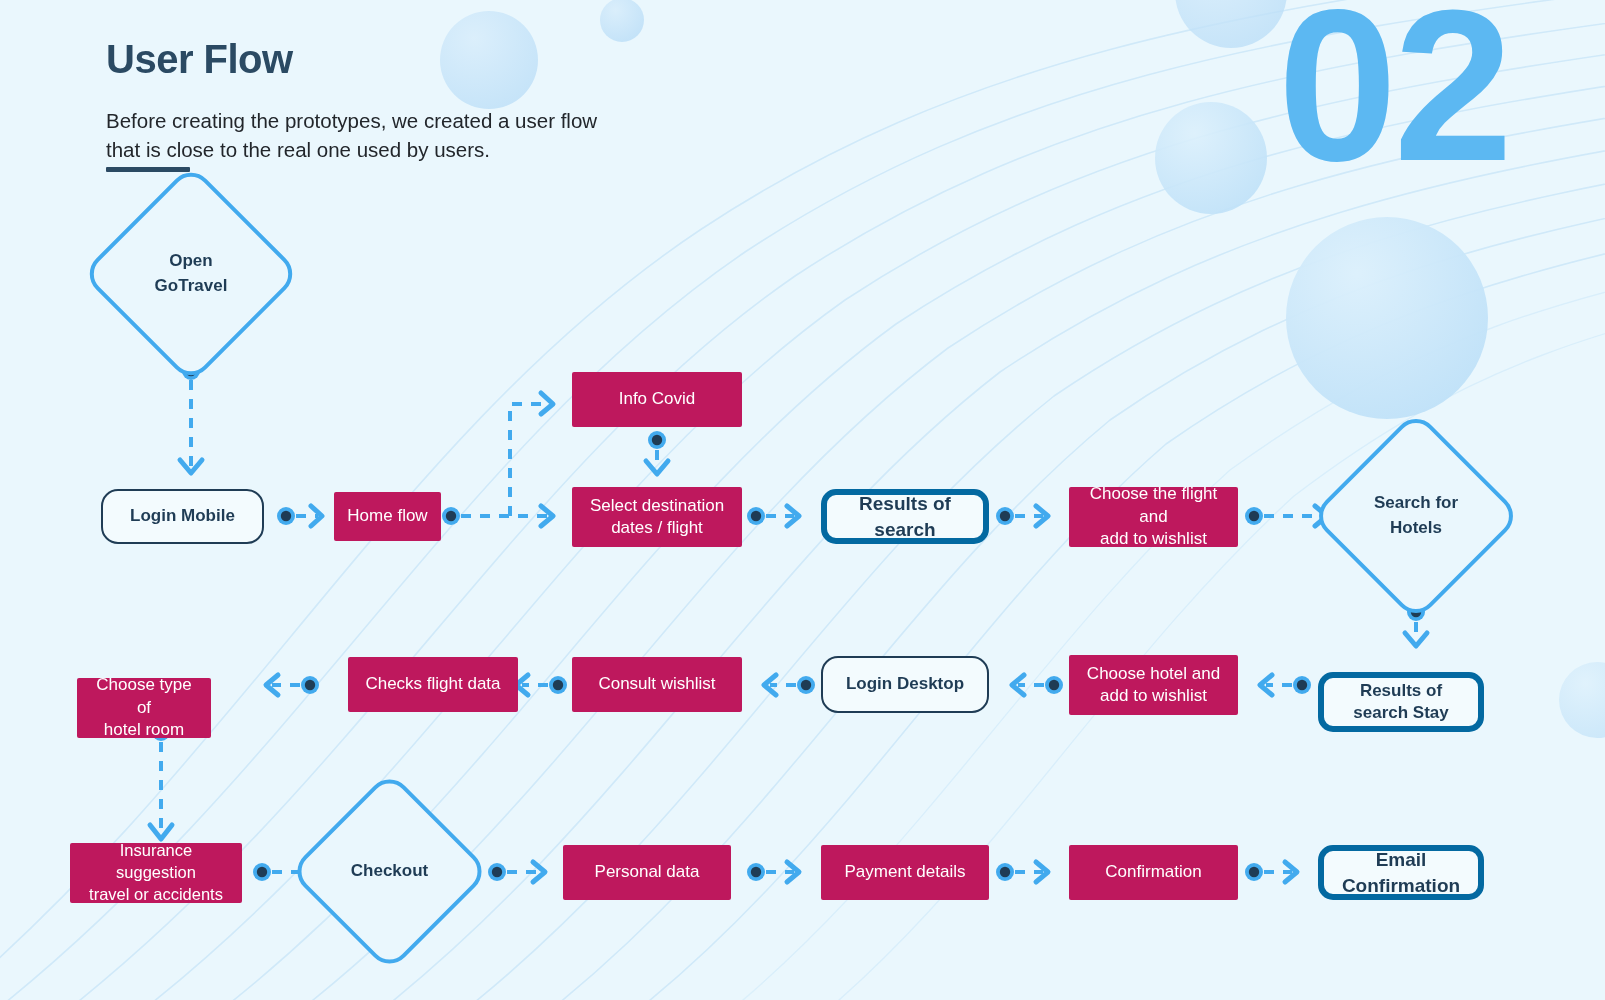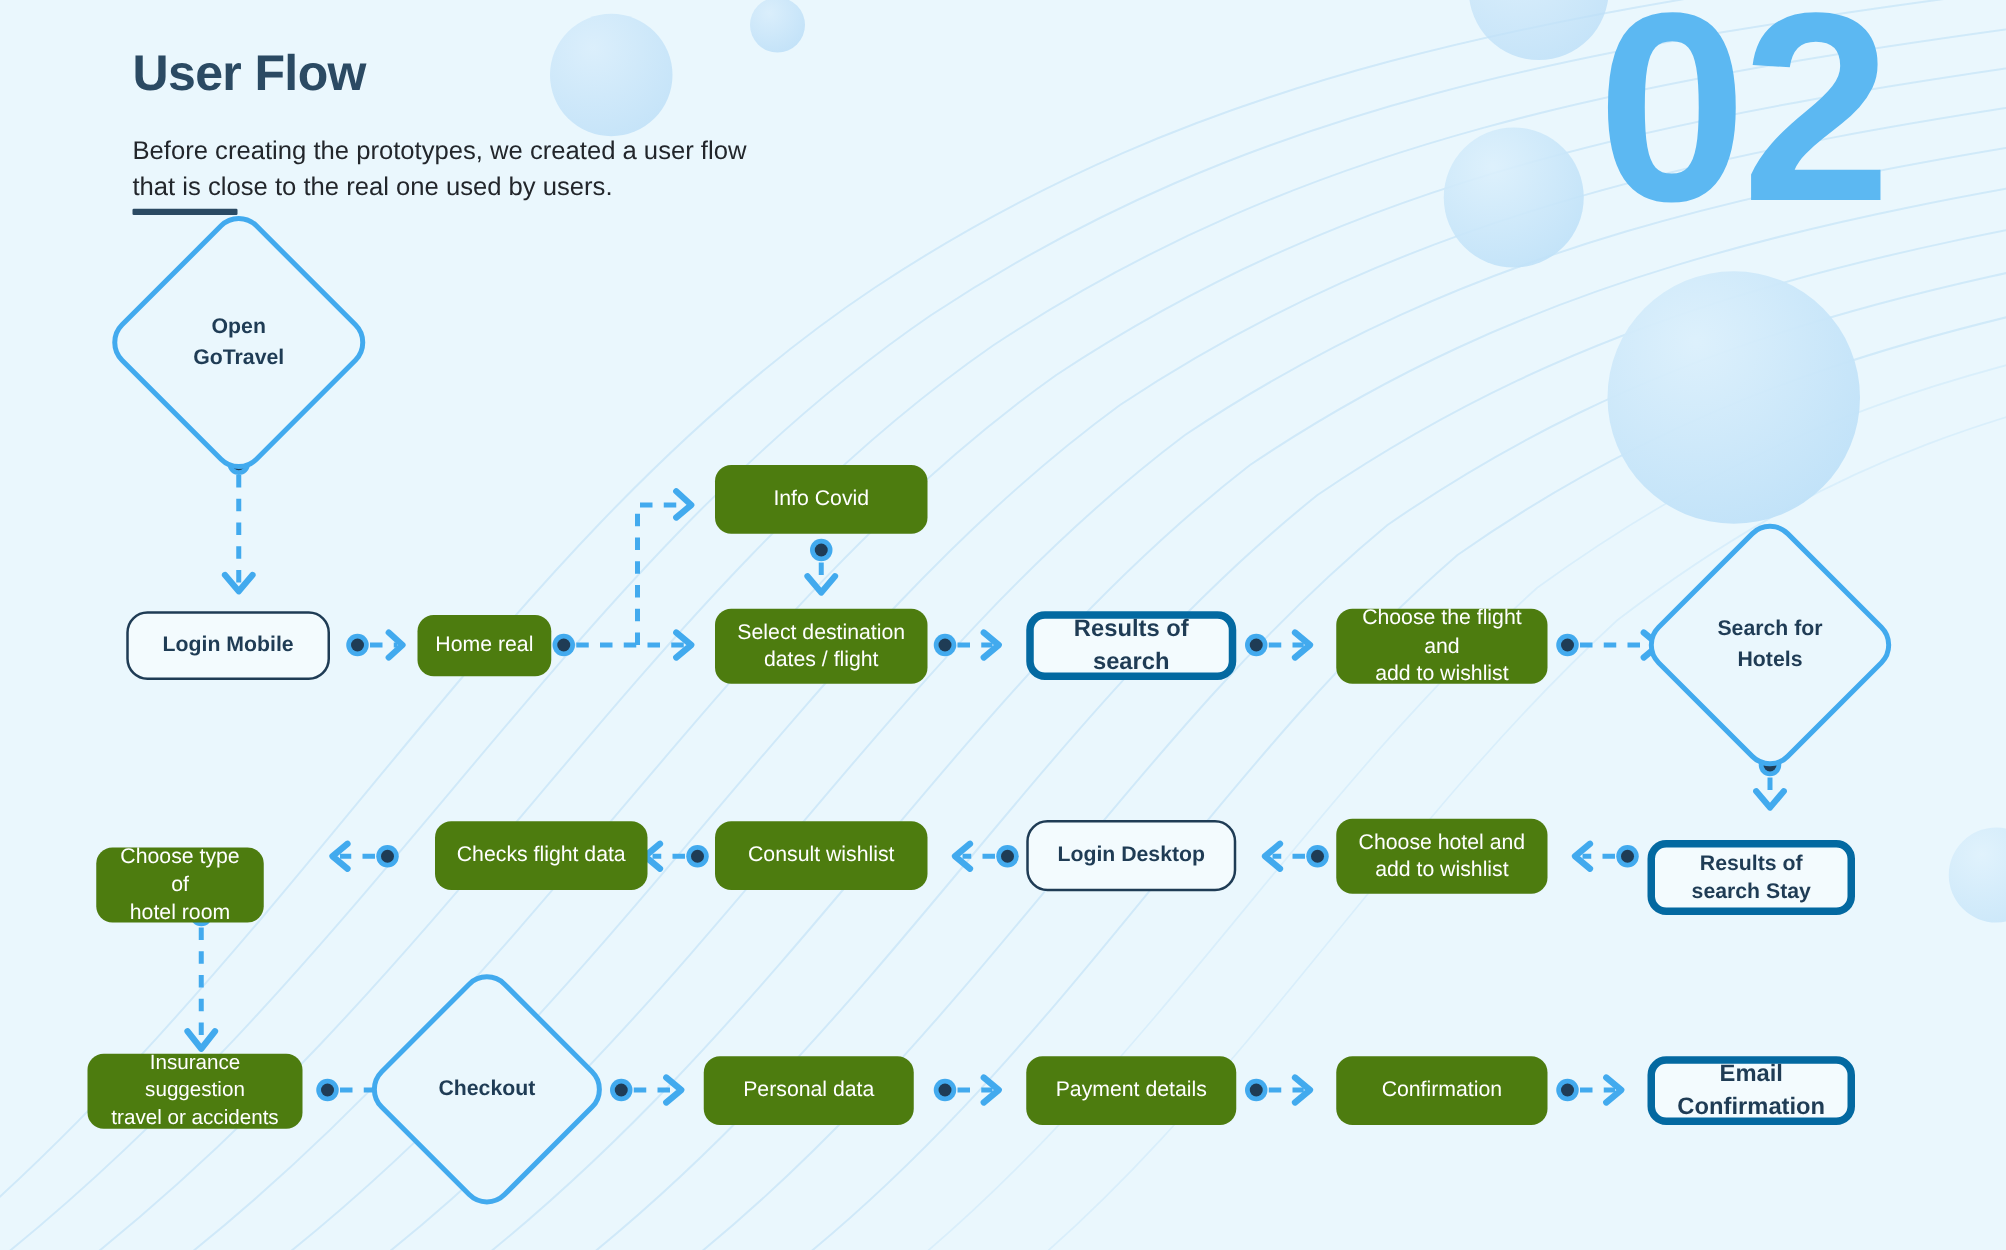--- a/index.html
+++ b/index.html
@@ -39,21 +39,21 @@
 
   
   .node {
     position: absolute;
     display: flex; align-items: center; justify-content: center;
     text-align: center; line-height: 1.32;
   }
   .node .label { display: block; padding: 0 10px; }
 
   .node.filled {
-    background: #4d7c0f; border-radius: 13px;
+    background: #be185d; border-radius: 2px;
     color: #ffffff; font-size: 17px; font-weight: normal;
   }
   .node.outline-dark {
     background: #f3fbfe; border: 2.5px solid #1f3c55; border-radius: 17px;
     color: #1f3c55; font-size: 17px; font-weight: bold;
   }
   .node.outline-light {
     background: #f3fbfe; border: 6px solid #0369a1; border-radius: 15px;
     color: #1f3c55; font-size: 19px; font-weight: bold; justify-content: center;
   }
@@ -272,21 +272,21 @@
     <div class="dshape"></div>
     <div class="dlabel" style="white-space: pre-line;">Open
 GoTravel</div>
   </div>
 
   <div class="node outline-dark" style="left:101px; top:489px; width:163px; height:55px;">
     <span class="label">Login Mobile</span>
   </div>
 
   <div class="node filled" style="left:334px; top:492px; width:107px; height:49px;">
-    <span class="label">Home real</span>
+    <span class="label">Home flow</span>
   </div>
 
   <div class="node filled" style="left:572px; top:372px; width:170px; height:55px;">
     <span class="label">Info Covid</span>
   </div>
 
   <div class="node filled" style="left:572px; top:487px; width:170px; height:60px; white-space:pre-line;">
     <span class="label">Select destination
 dates / flight</span>
   </div>

